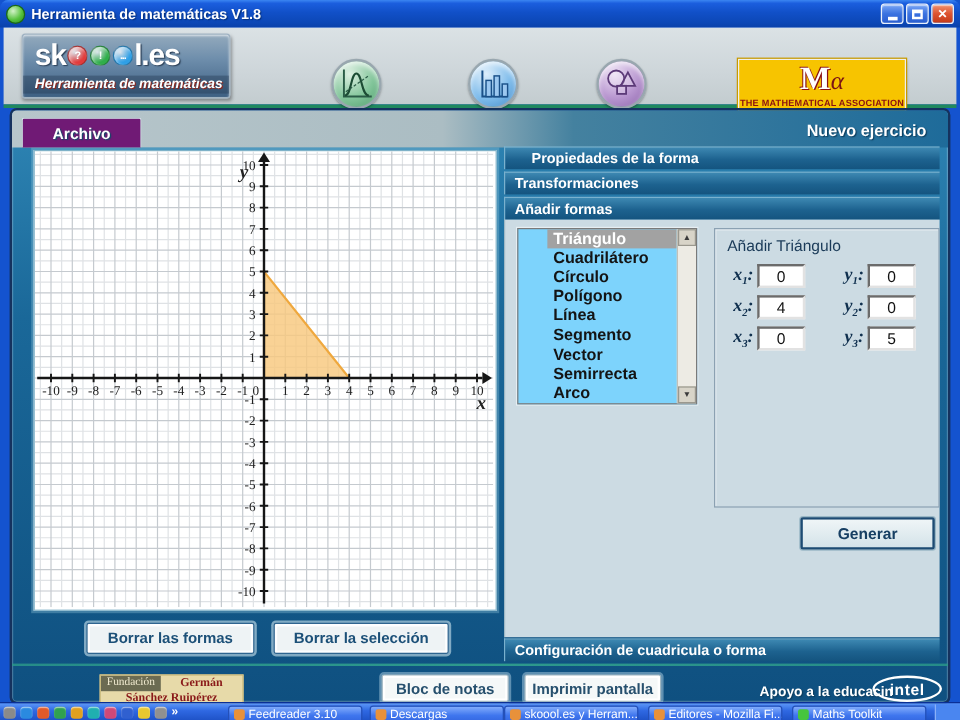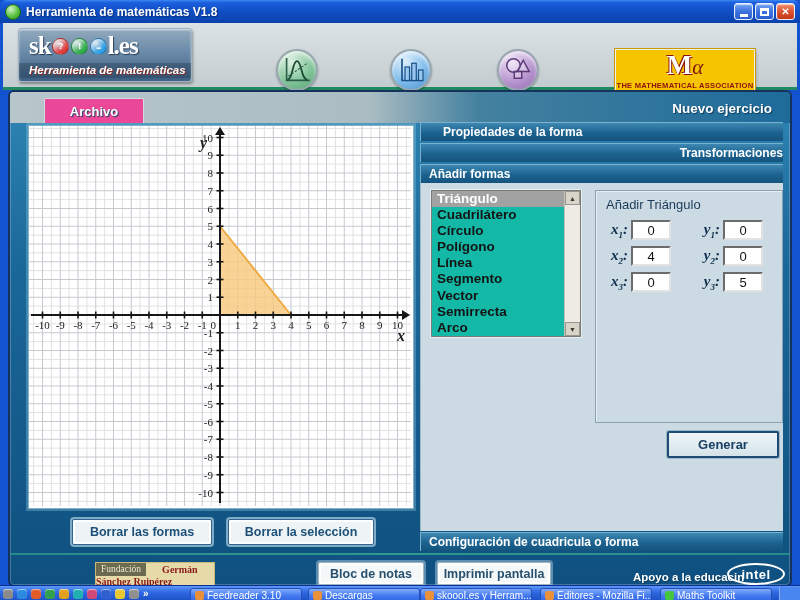--- a/index.html
+++ b/index.html
@@ -26,21 +26,21 @@
 
   
   .header{position:absolute;left:3px;top:23px;width:794px;height:67px;
     background:linear-gradient(180deg,#dbe2e5 0%,#cdd5d9 60%,#c3cccf 100%);
     border-bottom:3px solid #20895f;box-sizing:border-box;}
   .sk-logo{position:absolute;left:15px;top:5px;width:172px;height:52px;border-radius:3px;
     background:linear-gradient(180deg,#93aabd 0%,#6d8dab 40%,#3d5f82 100%);
     border:1px solid #9fb2c2;box-shadow:inset 0 1px 2px rgba(255,255,255,.7),1px 2px 3px rgba(0,0,0,.35);
     overflow:hidden;}
   .sk-line{display:flex;align-items:center;padding:3px 0 0 10px;height:28px;}
-  .sk-txt{color:#fff;font-weight:bold;font-size:25px;letter-spacing:-1px;text-shadow:1px 1px 1px #2a3e55;font-family:Liberation Serif, serif;}
+  .sk-txt{color:#fff;font-weight:bold;font-size:25px;letter-spacing:-1px;text-shadow:1px 1px 1px #2a3e55;}
   .ball{width:15px;height:15px;border-radius:50%;margin:0 1px;display:flex;align-items:center;justify-content:center;
     color:#fff;font-size:9px;font-weight:bold;border:1px solid rgba(0,0,0,.25);
     box-shadow:inset 2px 2px 3px rgba(255,255,255,.55);flex:none;letter-spacing:-1px;}
   .sk-sub{margin-top:3px;background:rgba(30,48,72,.35);padding:1px 0 2px 10px;
     color:#fff;font-style:italic;font-weight:bold;font-size:11.5px;text-shadow:1px 1px 0 #8a2a22;}
   .nav-item{position:absolute;top:26px;text-align:center;cursor:pointer;}
   .nav-circle{width:42px;height:42px;border-radius:50%;margin:0 auto;border:2px solid #99a7af;
     box-shadow:inset 0 3px 4px rgba(255,255,255,.75),0 1px 2px rgba(0,0,0,.35);
     display:flex;align-items:center;justify-content:center;box-sizing:border-box;}
   .c-green{background:radial-gradient(circle at 35% 28%,#ddf0e2,#82c59a 55%,#4f9d6c);}
@@ -56,21 +56,21 @@
   .ma-text{font-size:7.6px;font-weight:bold;color:#8c1111;letter-spacing:.2px;margin-top:1px;}
 
   
   .frame{position:absolute;left:8px;top:90px;width:784px;height:497px;border-radius:6px;
     background:linear-gradient(180deg,#2f86b5 0%,#1a6899 35%,#0f5080 100%);
     border:2px solid #15325e;box-sizing:border-box;
     box-shadow:inset 0 0 0 1px rgba(255,255,255,.22);}
   .menubar{position:absolute;left:10px;top:92px;width:780px;height:31px;
     background:linear-gradient(90deg,#b7c6cb 0%,#abbdc3 46%,#44819f 60%,#1e6b9a 100%);
     border-radius:4px 4px 0 0;}
-  .tab-archivo{position:absolute;left:44px;top:98px;width:100px;height:25px;background:#ec4899;
+  .tab-archivo{position:absolute;left:18px;top:98px;width:100px;height:25px;background:#701a75;
     border:1px solid #cfdde3;border-bottom:none;border-radius:2px 2px 0 0;box-sizing:border-box;
     color:#fff;font-weight:bold;font-size:13px;display:flex;align-items:center;justify-content:center;
     text-shadow:1px 1px 1px #114a66;cursor:pointer;}
   .nuevo{position:absolute;right:28px;top:101px;color:#fff;font-weight:bold;font-size:13.5px;
     text-shadow:1px 1px 1px #0c3c5c;cursor:pointer;}
 
   
   .graph-wrap{position:absolute;left:28px;top:125px;width:384px;height:382px;background:#fff;
     border:1px solid #7fb2c8;box-shadow:0 0 0 2px rgba(150,200,220,.35);}
   .borrar-btn{position:absolute;height:26px;background:#eef3f5;border:1px solid #2f6590;border-radius:2px;
@@ -78,22 +78,22 @@
     color:#1c5078;font-weight:bold;font-size:12.5px;display:flex;align-items:center;justify-content:center;
     cursor:pointer;box-sizing:border-box;}
 
   
   .section-bar{position:absolute;left:420px;width:363px;height:19px;
     background:linear-gradient(180deg,#3d88b2 0%,#1d628f 55%,#14547f 100%);
     border-top:1px solid #7ab1ce;border-left:1px solid #7ab1ce;box-sizing:border-box;
     color:#fff;font-weight:bold;font-size:12px;line-height:18px;padding-left:8px;cursor:pointer;}
   .rp-content{position:absolute;left:420px;top:183px;width:363px;height:348px;background:#ccdbe3;
     border-left:1px solid #9fb9c6;box-sizing:border-box;}
-  .listbox{position:absolute;left:10px;top:7px;width:150px;height:147px;background:#14b8a6;
-    border:1px solid #7a7a7a;box-shadow:0 0 0 1px #e7eef2;display:flex;box-sizing:border-box;}
+  .listbox{position:absolute;left:10px;top:7px;width:150px;height:147px;background:#7dd3fc;
+    border:1px solid #7a7a7a;box-shadow:0 0 0 1px #e7eef2;display:flex;box-sizing:border-box;padding-left:24px;}
   .list-items{flex:1;overflow:hidden;}
   .list-item{height:16.1px;line-height:16px;padding-left:5px;font-size:13.5px;font-weight:bold;
     color:#141414;white-space:nowrap;cursor:pointer;}
   .list-item.selected{background:#a2a2a2;color:#fff;}
   .scrollbar{width:15px;background:#edebe4;border-left:1px solid #c2c0b8;display:flex;
     flex-direction:column;justify-content:space-between;flex:none;}
   .sb-btn{height:14px;background:#d8d4c8;border:1px solid #9a988e;box-sizing:border-box;
     display:flex;align-items:center;justify-content:center;font-size:7px;color:#3a3a3a;cursor:pointer;}
   .groupbox{position:absolute;left:174px;top:7px;width:188px;height:233px;
     border:1px solid #8ba1b2;box-shadow:inset 1px 1px 0 #e6eef2;box-sizing:border-box;}
@@ -108,26 +108,26 @@
     border:2px solid;border-color:#6b6b6b #e2e2e2 #e2e2e2 #6b6b6b;box-sizing:border-box;
     font-family:"Liberation Sans",sans-serif;font-size:13px;text-align:center;color:#111;padding:0;}
   .generar-btn{position:absolute;left:246px;top:248px;width:112px;height:27px;
     background:linear-gradient(180deg,#eff5f7 0%,#d4e3e9 100%);border:2px solid #1d4b73;border-radius:2px;
     color:#173f63;font-weight:bold;font-size:13px;display:flex;align-items:center;justify-content:center;
     cursor:pointer;box-shadow:0 0 0 1px #9ab8c6;box-sizing:border-box;}
 
   
   .frame-sep{position:absolute;left:10px;top:553px;width:780px;height:2px;
     background:linear-gradient(90deg,#2b9a8a,#35ab8f 50%,#2b9a8a);opacity:.8;}
-  .fundacion{position:absolute;left:95px;top:562px;width:120px;height:25px;background:#e7daa9;
+  .fundacion{position:absolute;left:83px;top:562px;width:120px;height:25px;background:#e7daa9;
     border:1px solid #c9b878;box-sizing:border-box;overflow:hidden;font-family:"Liberation Serif",serif;}
   .fund-row1{display:flex;height:13px;}
   .fund-badge{background:#6b6b52;color:#efe9cf;font-size:9.5px;padding:0 5px;line-height:13px;}
   .fund-name{color:#8a1a1a;font-weight:bold;font-size:10px;line-height:13px;padding-left:16px;}
-  .fund-row2{color:#8a1a1a;font-weight:bold;font-size:10px;line-height:12px;}
+  .fund-row2{color:#8a1a1a;font-weight:bold;font-size:10px;text-align:center;line-height:12px;}
   .footer-btn{position:absolute;top:562px;height:23px;background:#f5f8f8;border:1px solid #9fb6c2;
     border-radius:2px;box-shadow:inset 0 0 0 2px #fff,0 0 0 2px rgba(190,220,235,.45);
     color:#27506e;font-weight:bold;font-size:12.5px;display:flex;align-items:center;justify-content:center;
     cursor:pointer;box-sizing:border-box;}
   .apoyo{position:absolute;left:633px;top:571px;color:#fff;font-weight:bold;font-size:11.5px;
     text-shadow:1px 1px 1px #0c3c5c;}
   .intel-logo{position:absolute;left:727px;top:563px;width:58px;height:22px;border:2px solid #fff;
     border-radius:50%;color:#fff;font-weight:bold;font-size:13px;display:flex;align-items:center;
     justify-content:center;box-sizing:border-box;letter-spacing:.5px;}
 
@@ -401,21 +401,21 @@
         <line x1="187.5" y1="11.5" x2="194.5" y2="11.5" stroke="#161616" stroke-width="1.6"></line>
         <text x="184" y="15.5" text-anchor="end" fill="#222" style="font:11px &quot;Liberation Serif&quot;,serif;">10</text>
         <text x="178" y="22" text-anchor="end" fill="#222" style="font:bold italic 16px &quot;Liberation Serif&quot;,serif;">y</text>
         <text x="376" y="215" text-anchor="end" fill="#222" style="font:bold italic 16px &quot;Liberation Serif&quot;,serif;">x</text>
       </svg>
   </div>
   <div class="borrar-btn" style="left:72px;top:519px;width:140px;">Borrar las formas</div>
   <div class="borrar-btn" style="left:228px;top:519px;width:146px;">Borrar la selección</div>
 
   <div class="section-bar" style="top:122px;padding-left:22px;">Propiedades de la forma</div>
-  <div class="section-bar" style="top:143px;text-align:right;">Transformaciones</div>
+  <div class="section-bar" style="top:143px;">Transformaciones</div>
   <div class="section-bar" style="top:164px;">Añadir formas</div>
 
   <div class="rp-content">
     <div class="listbox">
       <div class="list-items" id="shape-list">
           <div class="list-item selected">Triángulo</div>
           <div class="list-item">Cuadrilátero</div>
           <div class="list-item">Círculo</div>
           <div class="list-item">Polígono</div>
           <div class="list-item">Línea</div>

